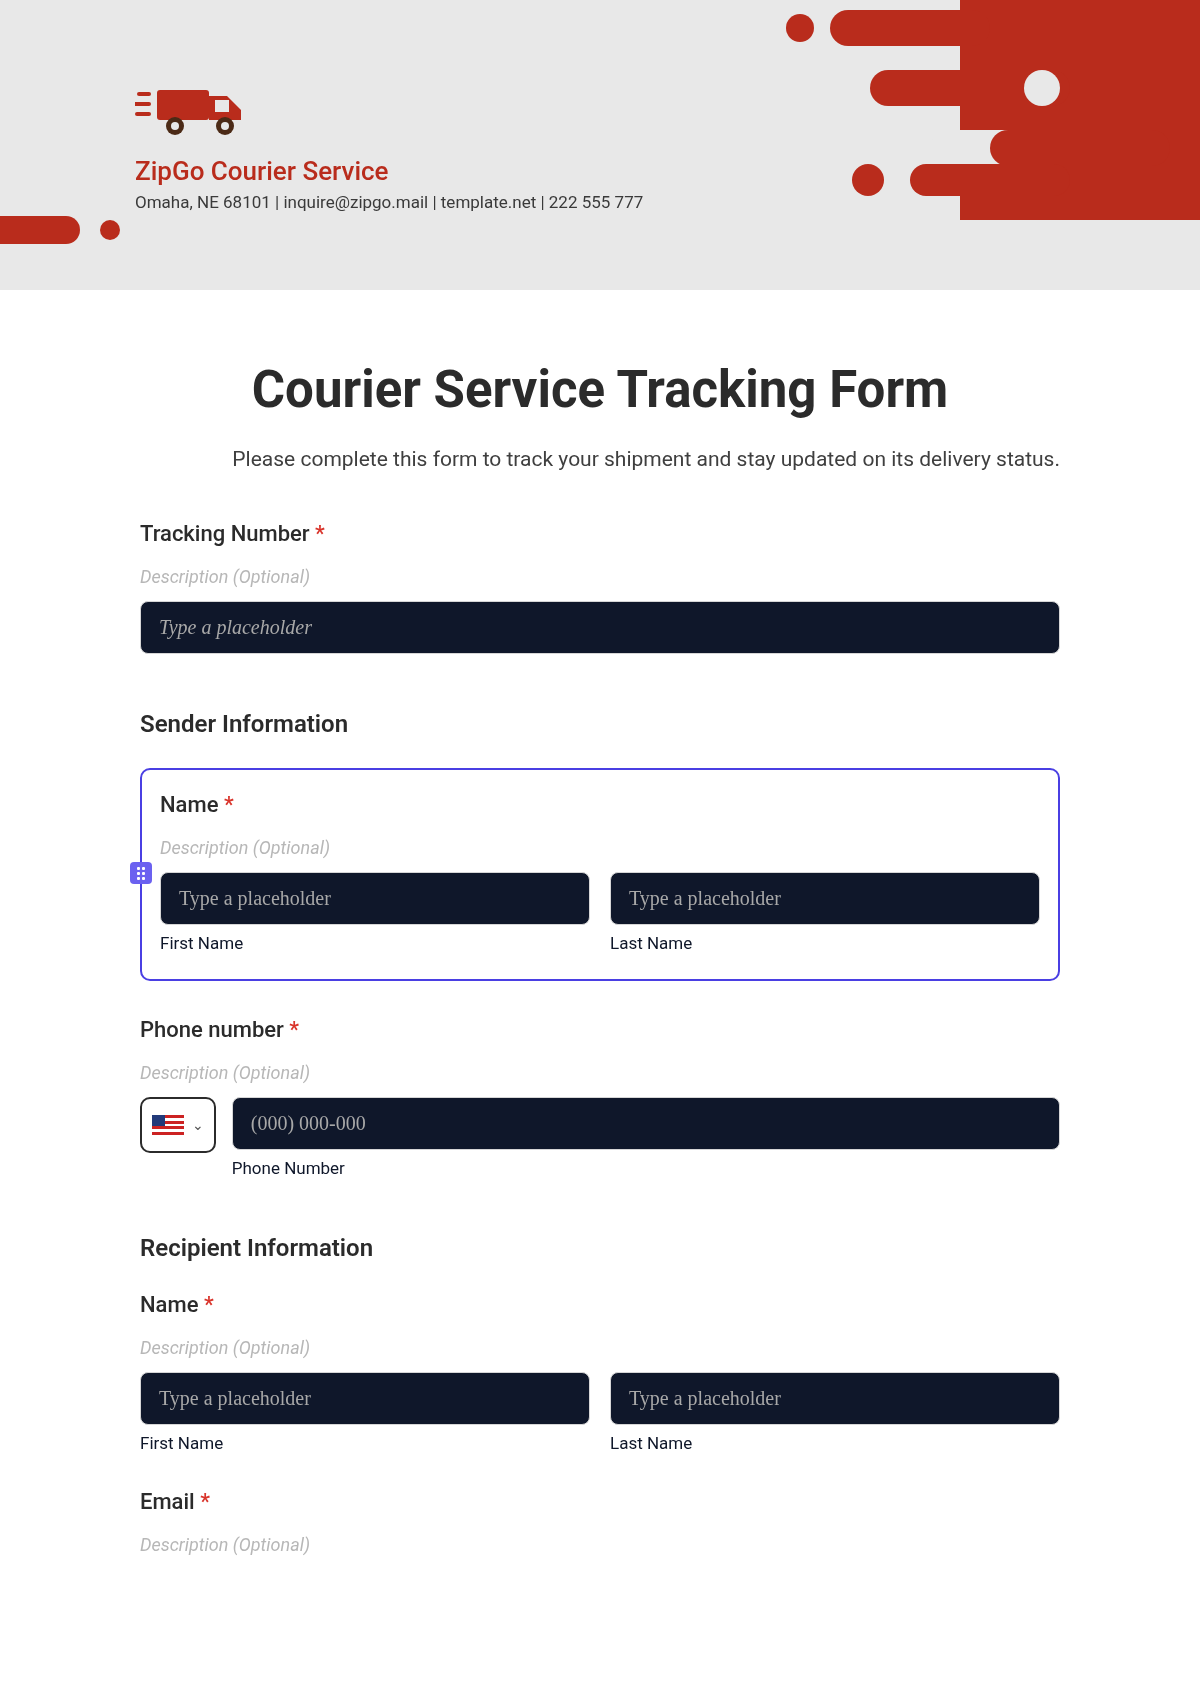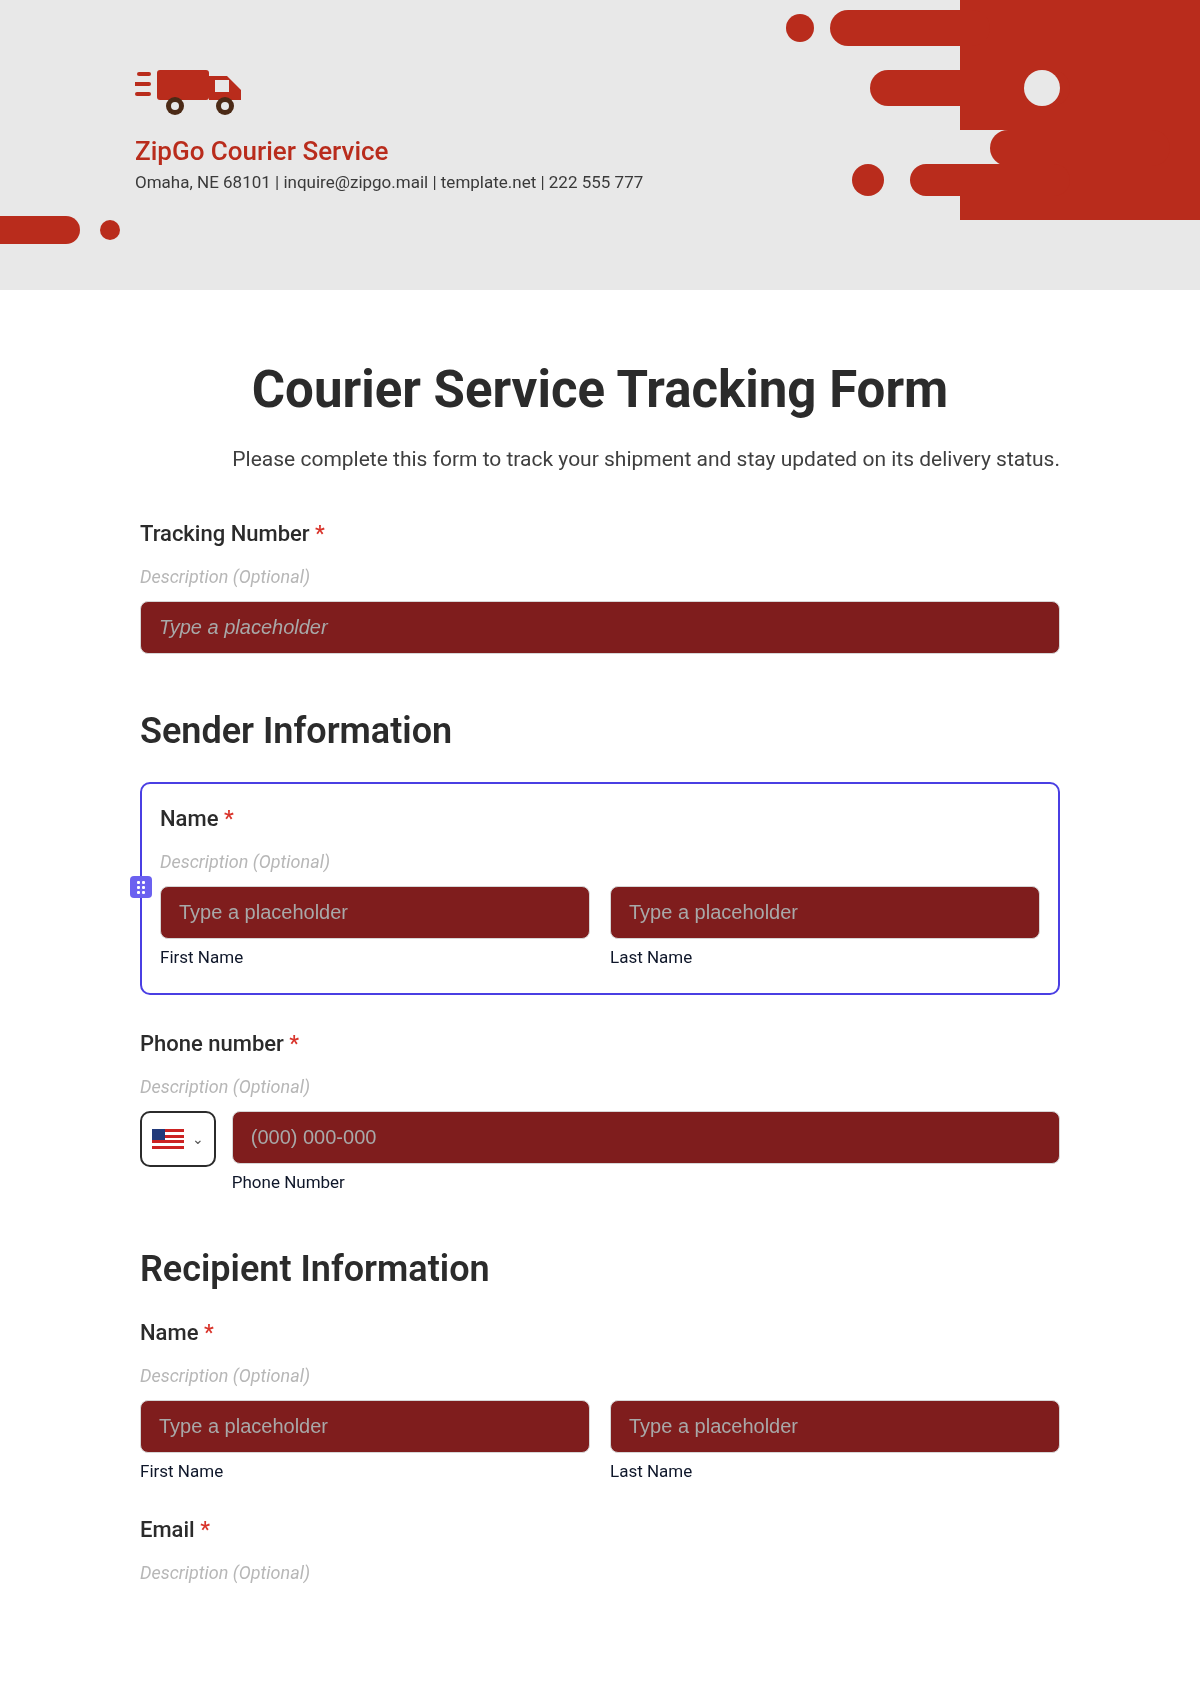--- a/index.html
+++ b/index.html
@@ -19,21 +19,21 @@
     top: -30px;
     right: -30px;
   }
   .header-deco-left {
     position: absolute;
     bottom: 30px;
     left: -40px;
   }
   .brand-block {
     position: absolute;
-    top: 52px;
+    top: 72px;
     left: 135px;
   }
   .truck-icon { margin-bottom: 10px; }
   .brand-name {
     color: #b92c1c;
     font-size: 26px;
     font-weight: 500;
     margin-bottom: 6px;
   }
   .brand-sub {
@@ -73,27 +73,28 @@
     margin-top: 20px;
   }
   .text-input {
     width: 100%;
     border: 1px solid #d6d6d6;
     border-radius: 8px;
     padding: 14px 18px;
     font-size: 20px;
     font-style: italic;
     color: #a8a8a8;
-    background: #7f1d1d;
+    background: #0f172a;
+    font-family: Liberation Serif, serif;
   }
   .text-input::placeholder { color: #a8a8a8; font-style: italic; }
   .text-input.nonitalic { font-style: normal; }
   .text-input.nonitalic::placeholder { font-style: normal; }
   .section-heading {
-    font-size: 36px;
+    font-size: 24px;
     font-weight: 600;
     color: #2b2b2b;
     margin: 56px 0 30px;
   }
   .selected-block {
     border: 2px solid #4a3fe3;
     border-radius: 10px;
     padding: 22px 18px 26px;
     position: relative;
     margin-bottom: 36px;

